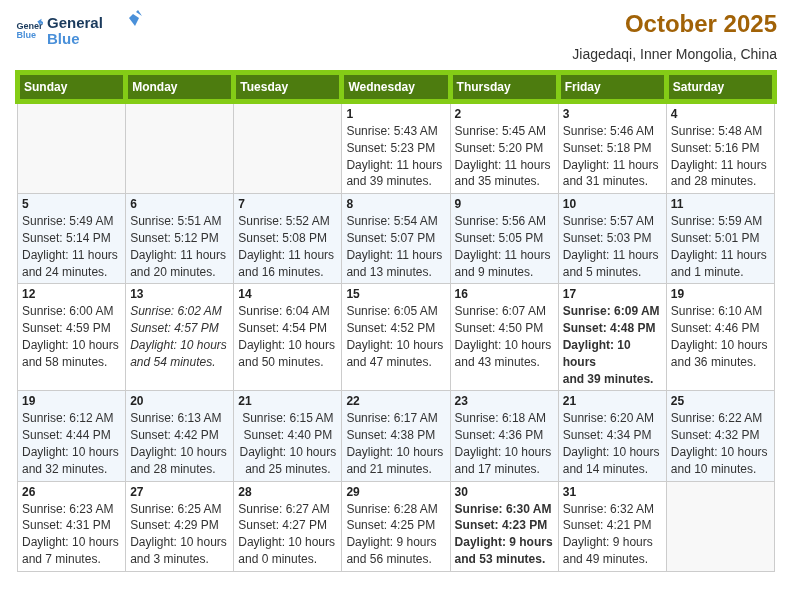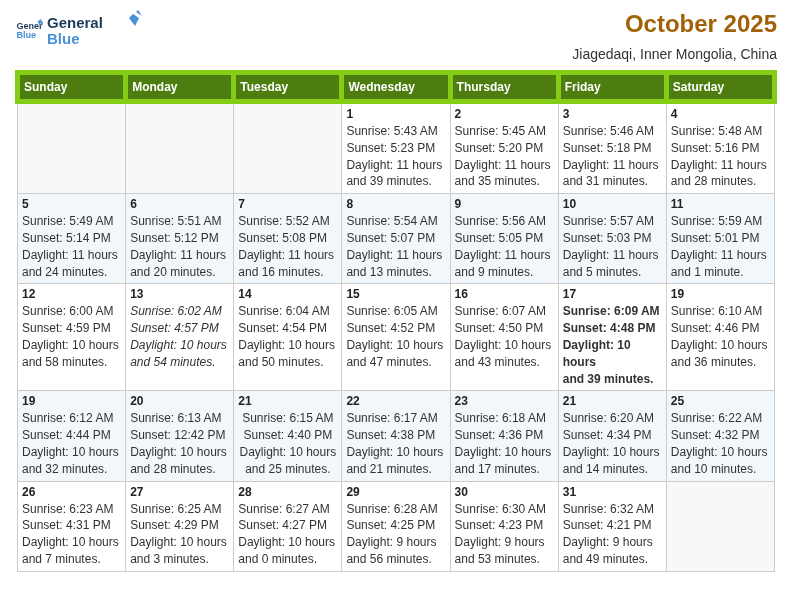--- a/index.html
+++ b/index.html
@@ -265,21 +265,21 @@
           <td>
             <span class="day-num">19</span>
             <div class="day-info" style="white-space: pre-line;">Sunrise: 6:12 AM
 Sunset: 4:44 PM
 Daylight: 10 hours
 and 32 minutes.</div>
           </td>
           <td>
             <span class="day-num">20</span>
             <div class="day-info" style="white-space: pre-line;">Sunrise: 6:13 AM
-Sunset: 12:42 PM
+Sunset: 4:42 PM
 Daylight: 10 hours
 and 28 minutes.</div>
           </td>
           <td>
             <span class="day-num">21</span>
             <div class="day-info" style="white-space: pre-line; text-align: center;">Sunrise: 6:15 AM
 Sunset: 4:40 PM
 Daylight: 10 hours
 and 25 minutes.</div>
           </td>
@@ -336,21 +336,21 @@
           </td>
           <td>
             <span class="day-num">29</span>
             <div class="day-info" style="white-space: pre-line;">Sunrise: 6:28 AM
 Sunset: 4:25 PM
 Daylight: 9 hours
 and 56 minutes.</div>
           </td>
           <td>
             <span class="day-num">30</span>
-            <div class="day-info" style="white-space: pre-line;">Sunrise: 6:30 AM
+            <div class="day-info" style="white-space: pre-line; font-weight: bold;">Sunrise: 6:30 AM
 Sunset: 4:23 PM
 Daylight: 9 hours
 and 53 minutes.</div>
           </td>
           <td>
             <span class="day-num">31</span>
             <div class="day-info" style="white-space: pre-line;">Sunrise: 6:32 AM
 Sunset: 4:21 PM
 Daylight: 9 hours
 and 49 minutes.</div>

